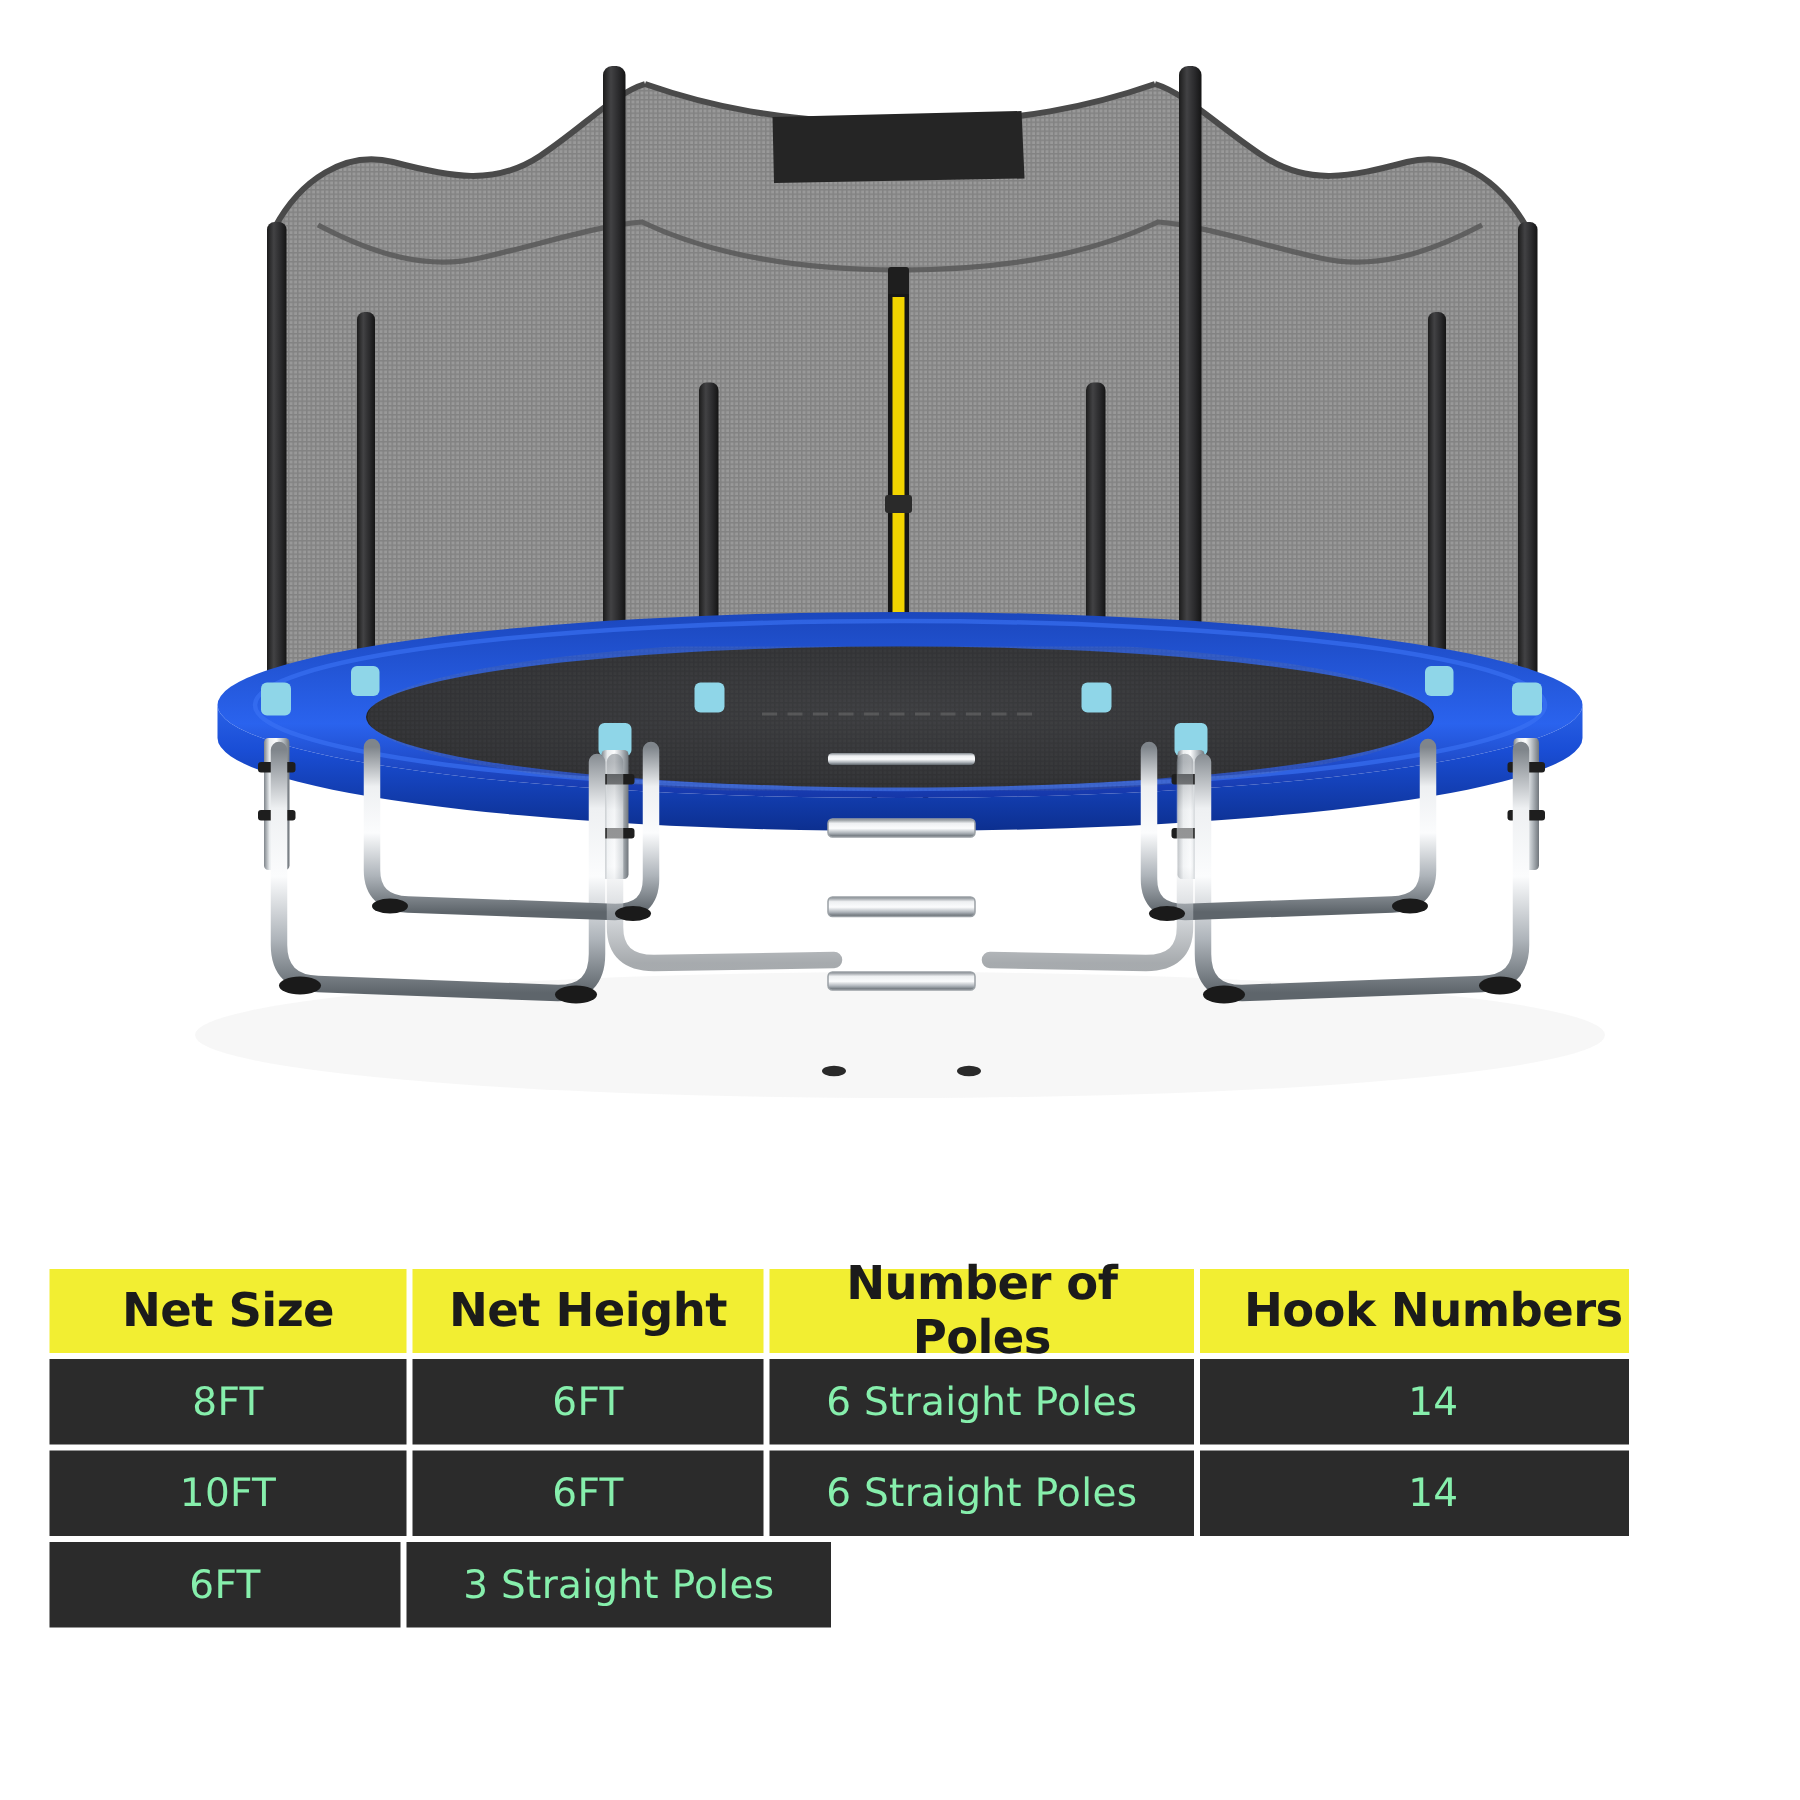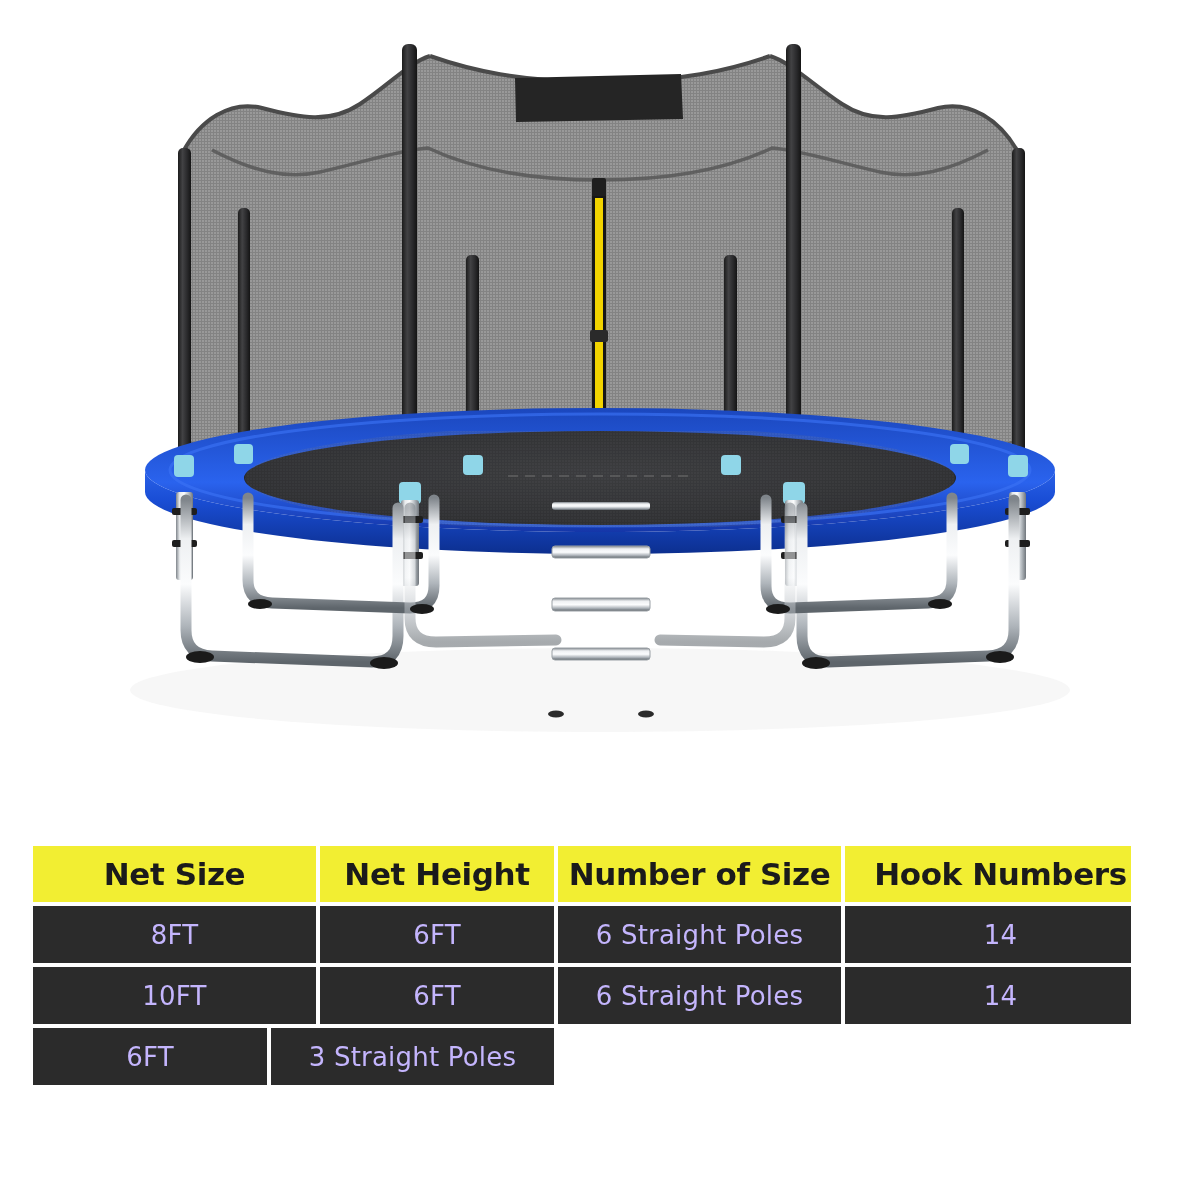--- a/index.html
+++ b/index.html
@@ -47,38 +47,38 @@
     box-sizing: border-box;
     display: flex;
     align-items: center;
     justify-content: center;
     text-align: center;
     margin-right: 4px;
   }
   .spec-cell:last-child { margin-right: 0; }
 
   
-  .col-1 { width: 283px; }
+  .col-1 { width: 238px; }
   .col-2 { width: 234px; }
   .col-3 { width: 283px; }
   .col-4 { width: 286px; padding-left: 25px; }
 
   .head-cell {
     background: #f2ee32;
     height: 56px;
     color: #1b1b1b;
     font-size: 31px;
     font-weight: bold;
     letter-spacing: -0.4px;
     font-family: "DejaVu Sans", sans-serif;
   }
   .body-cell {
     background: #2b2b2b;
     height: 57px;
-    color: #c4b5fd;
+    color: #86efac;
     font-size: 26px;
     font-weight: normal;
     letter-spacing: 0.2px;
     font-family: "DejaVu Sans", sans-serif;
   }
 </style>
 </head>
 <body>
 
 <div id="product-illustration">
@@ -315,21 +315,21 @@
       <ellipse cx="646" cy="714" rx="8" ry="3.5" fill="#2a2a2a"></ellipse>
     </g>
   </svg>
 </div>
 
 <div id="spec-table">
 
   <div class="spec-row head-row">
     <div class="spec-cell head-cell col-1">Net Size</div>
     <div class="spec-cell head-cell col-2">Net Height</div>
-    <div class="spec-cell head-cell col-3">Number of Size</div>
+    <div class="spec-cell head-cell col-3">Number of Poles</div>
     <div class="spec-cell head-cell col-4">Hook Numbers</div>
   </div>
 
   <div class="spec-row body-row">
     <div class="spec-cell body-cell col-1">8FT</div>
     <div class="spec-cell body-cell col-2">6FT</div>
     <div class="spec-cell body-cell col-3">6 Straight Poles</div>
     <div class="spec-cell body-cell col-4">14</div>
   </div>
 

